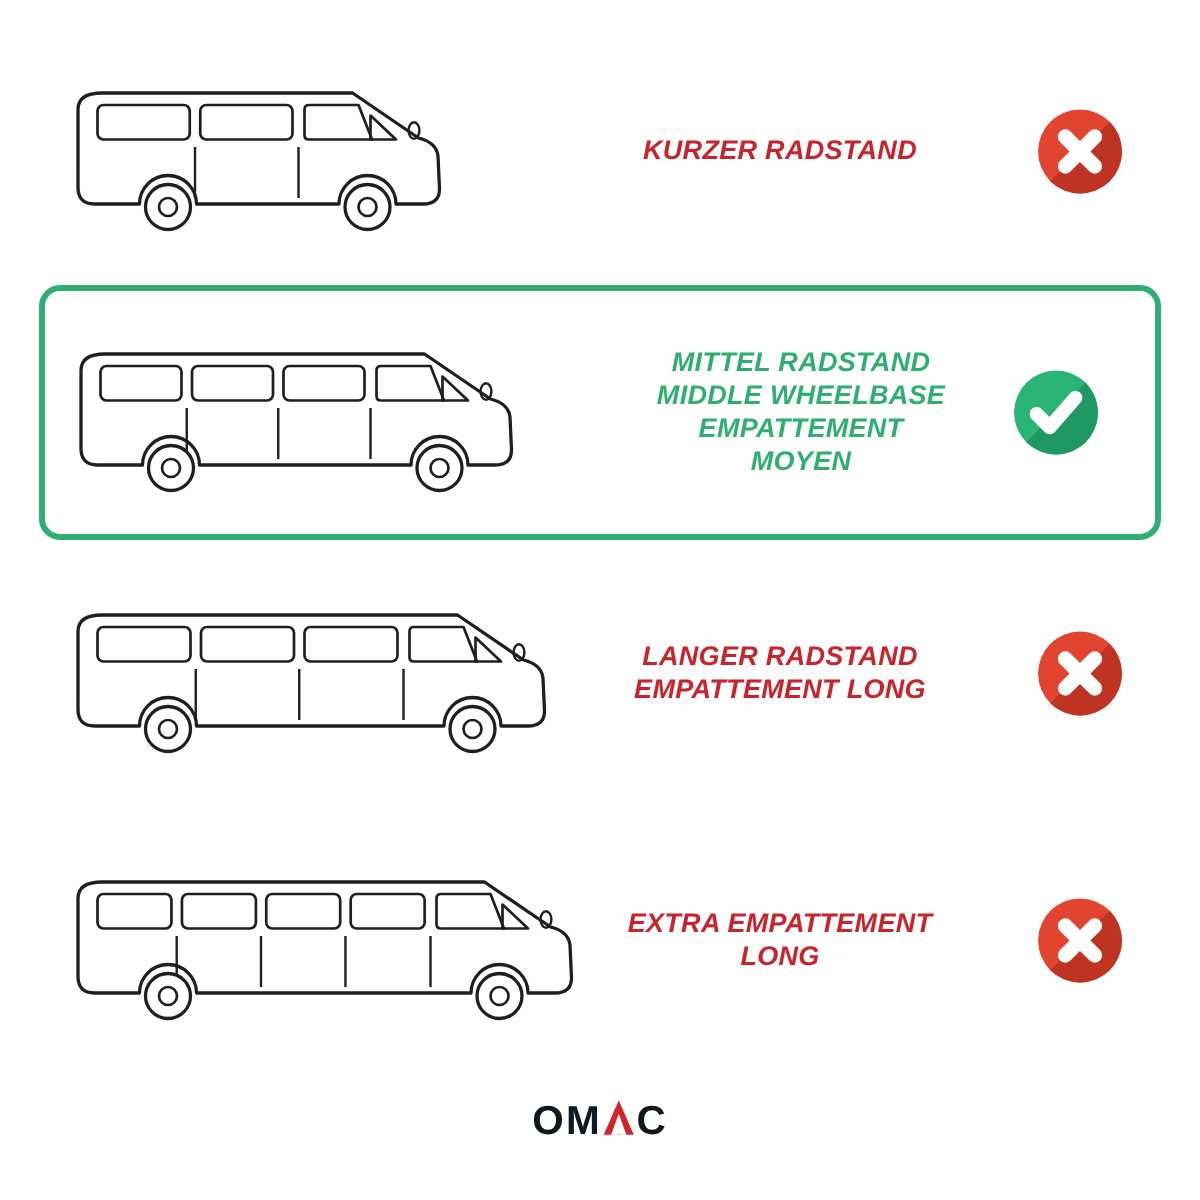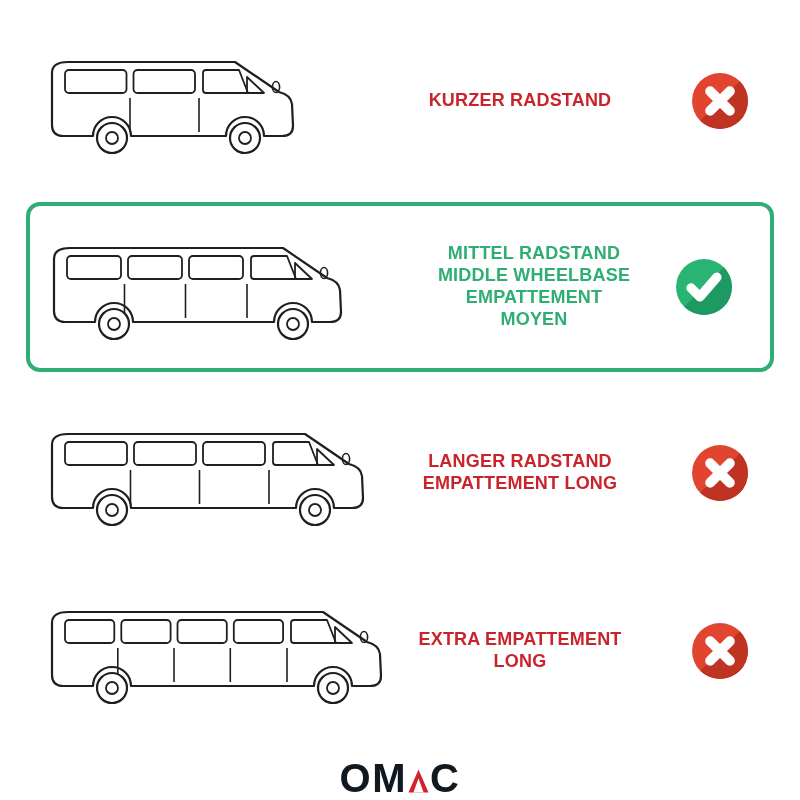--- a/index.html
+++ b/index.html
@@ -1,29 +1,29 @@
 <!DOCTYPE html>
 <html style="--red-text: #C9242B; --green-text: #2EAE73; --green-border: #2EAE73; --logo-dark: #101820;"><head>
 <meta charset="utf-8">
 <style>
   html,body{margin:0;padding:0;background:#ffffff;}
   body{font-family:"Liberation Sans", sans-serif;}
   .page{width:800px;height:800px;box-sizing:border-box;padding-top:12px;background:#fff;overflow:hidden;}
-  .row{display:flex;align-items:center;height:178px;}
-  .row.selected{height:170px;margin:12px 26px;border:4px solid var(--green-border,#2EAE73);border-radius:14px;box-sizing:border-box;}
+  .row{display:flex;align-items:center;height:178px;font-style:italic;}
+  .row.selected{height:170px;margin:0 26px;border:4px solid var(--green-border,#2EAE73);border-radius:14px;box-sizing:border-box;}
   .van-col{width:400px;box-sizing:border-box;padding-left:48px;display:flex;align-items:center;}
   .selected .van-col{padding-left:20px;}
   .van{display:block;}
   .text-col{flex:1;text-align:center;font-weight:700;font-size:18px;line-height:1.22;letter-spacing:0.2px;text-transform:uppercase;}
   .red{color:var(--red-text,#C9242B);}
   .green{color:var(--green-text,#2EAE73);}
   .icon-col{width:160px;display:flex;justify-content:center;align-items:center;}
   .selected .icon-col{width:132px;}
   .status-slot{display:inline-flex;}
-  .logo{text-align:center;margin-top:16px;font-size:40px;font-weight:800;color:var(--logo-dark,#101820);letter-spacing:1.5px;}
+  .logo{text-align:center;margin-top:16px;font-size:27px;font-weight:800;color:var(--logo-dark,#101820);letter-spacing:1.5px;}
   .logo .logo-a{display:inline-block;vertical-align:-1px;margin:0 1px;}
 </style>
 </head>
 <body>
 
 <div class="page">
 
   <div class="row">
     <div class="van-col">
       <svg class="van" viewBox="0 0 252 110" width="252" height="110">

